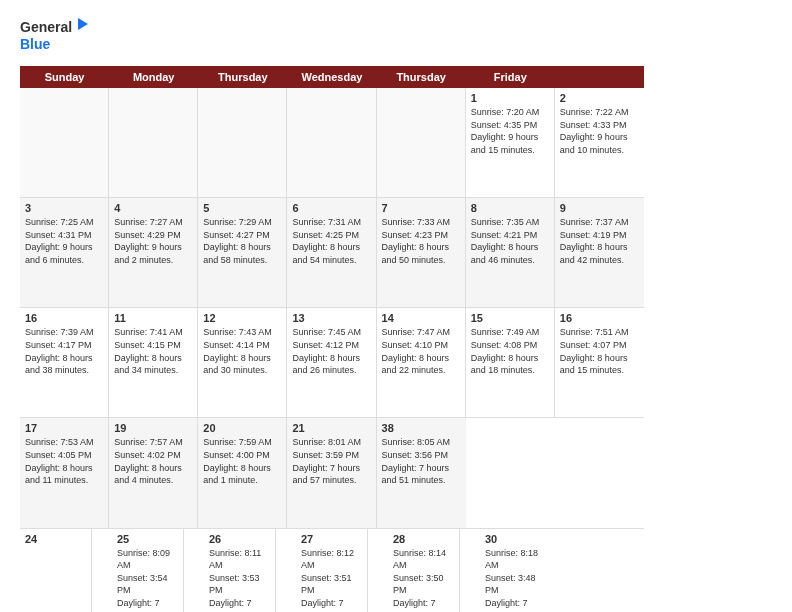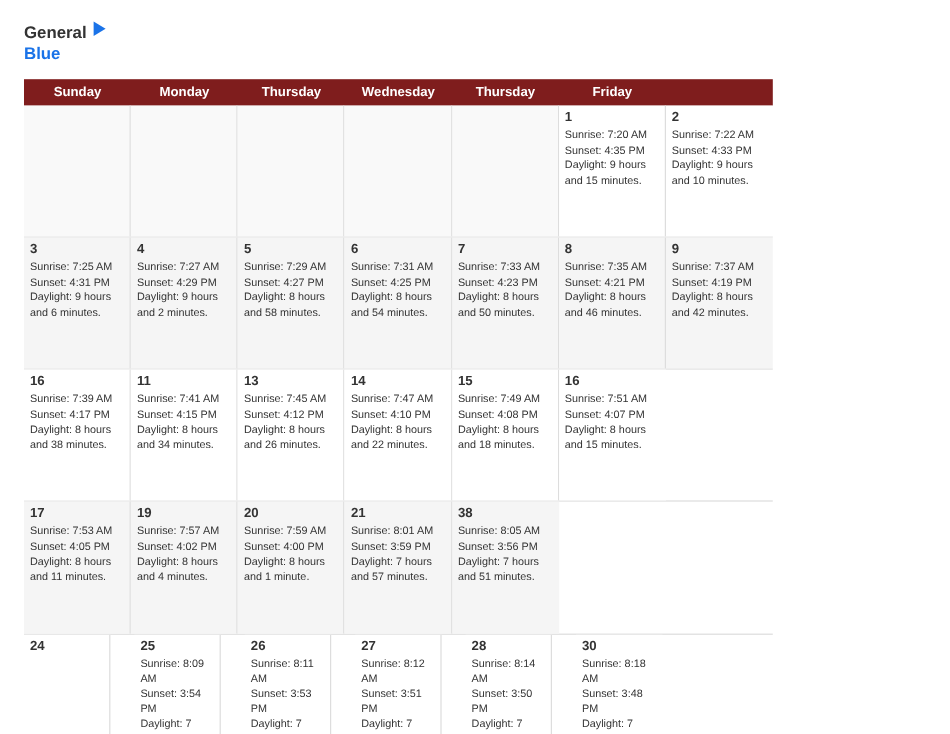--- a/index.html
+++ b/index.html
@@ -177,20 +177,24 @@
         <div class="cal-row">
           <div class="cal-cell">
         <span class="day-num">16</span>
         <span class="cell-text">Sunrise: 7:39 AM<br>Sunset: 4:17 PM<br>Daylight: 8 hours and 38 minutes.</span>
       </div>
           <div class="cal-cell">
         <span class="day-num">11</span>
         <span class="cell-text">Sunrise: 7:41 AM<br>Sunset: 4:15 PM<br>Daylight: 8 hours and 34 minutes.</span>
       </div>
           <div class="cal-cell">
+        <span class="day-num">12</span>
+        <span class="cell-text">Sunrise: 7:43 AM<br>Sunset: 4:14 PM<br>Daylight: 8 hours and 30 minutes.</span>
+      </div>
+          <div class="cal-cell">
         <span class="day-num">13</span>
         <span class="cell-text">Sunrise: 7:45 AM<br>Sunset: 4:12 PM<br>Daylight: 8 hours and 26 minutes.</span>
       </div>
           <div class="cal-cell">
         <span class="day-num">14</span>
         <span class="cell-text">Sunrise: 7:47 AM<br>Sunset: 4:10 PM<br>Daylight: 8 hours and 22 minutes.</span>
       </div>
           <div class="cal-cell">
         <span class="day-num">15</span>
         <span class="cell-text">Sunrise: 7:49 AM<br>Sunset: 4:08 PM<br>Daylight: 8 hours and 18 minutes.</span>

